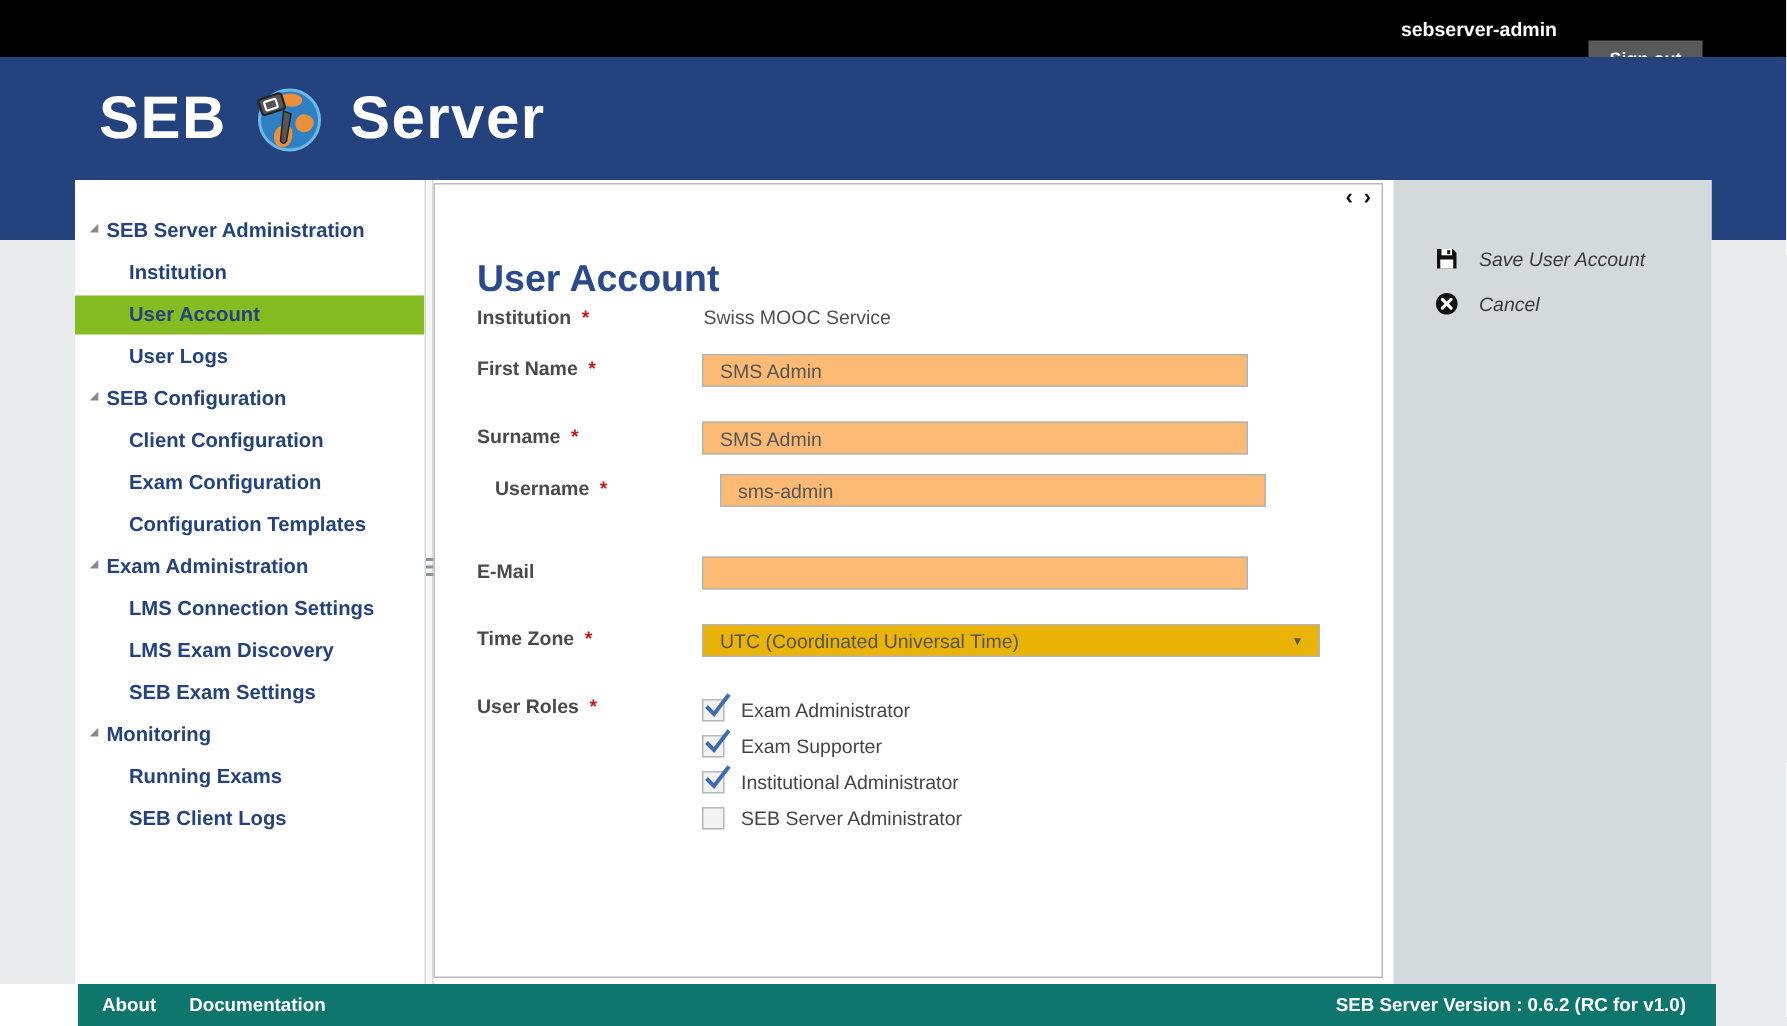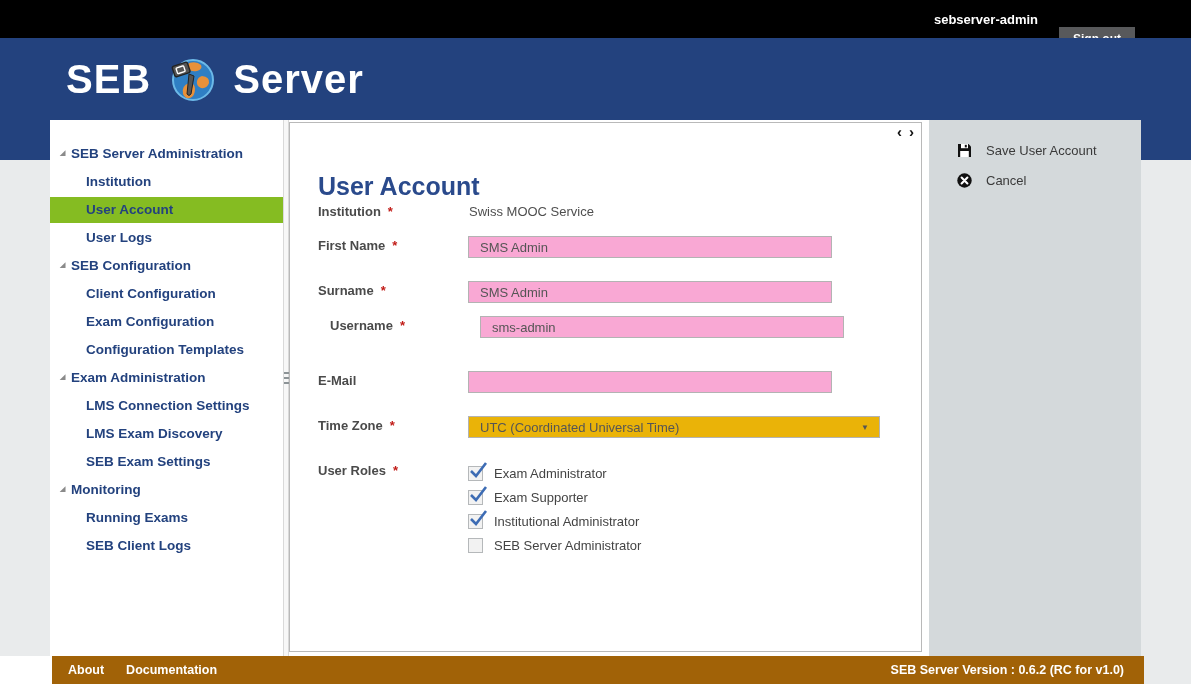--- a/index.html
+++ b/index.html
@@ -45,39 +45,39 @@
               border:1px solid #B9B9B9;box-sizing:border-box;}
   .pager{position:absolute;top:1px;right:7px;display:flex;gap:7px;}
   .pager span{font-size:15px;font-weight:900;color:#111;line-height:16px;cursor:pointer;}
   .page-title{position:absolute;left:28px;top:32px;font-size:25px;color:#2A4A8C;}
 
   .f-row{position:absolute;left:28px;width:580px;height:24px;}
   .f-label{position:absolute;left:0;top:0;font-size:13px;font-weight:bold;color:#4A4A4A;}
   .f-req{color:#C11B17;font-weight:bold;margin-left:7px;font-size:13px;}
   .f-static{position:absolute;left:151px;top:0;font-size:13px;color:#4f4f4f;}
   .f-input{position:absolute;left:150px;top:-2px;width:364px;height:22px;border:1px solid #B3B3B3;
-           box-sizing:border-box;padding:0 0 0 11px;font-size:13px;color:#555;font-family:inherit;background:#f9a8d4;outline:none;}
+           box-sizing:border-box;padding:0 0 0 11px;font-size:13px;color:#555;font-family:inherit;background:#fdba74;outline:none;}
   .f-select{position:absolute;left:150px;top:-2px;width:412px;height:22px;border:1px solid #B3B3B3;
             box-sizing:border-box;padding-left:11px;font-size:13px;color:#555;background:#eab308;
             display:flex;align-items:center;cursor:pointer;}
   .f-select .arrow{margin-left:auto;margin-right:10px;font-size:8px;color:#555;}
   .cb-row{position:absolute;left:150px;display:flex;align-items:center;gap:11px;height:16px;cursor:pointer;}
   .cb-box{position:relative;width:15px;height:15px;border:1px solid #B5B8BA;background:#F2F2F2;box-sizing:border-box;}
   .cb-box svg{position:absolute;left:0px;top:-5px;overflow:visible;}
   .cb-label{font-size:13px;color:#444;}
 
   
   .action-panel{position:absolute;left:929px;top:120px;width:212px;height:536px;background:#D4D9DB;
-                padding-top:20px;box-sizing:border-box;}
+                padding-top:42px;box-sizing:border-box;font-style:italic;}
   .action-row{display:flex;align-items:center;gap:14px;padding-left:28px;height:20px;margin-bottom:10px;cursor:pointer;}
   .action-row .lbl{font-size:13px;color:#3a3a3a;}
   .icon-15{width:15px;height:15px;display:block;}
 
   
-  .footer{position:absolute;left:52px;top:656px;width:1092px;height:28px;background:#a16207;
+  .footer{position:absolute;left:52px;top:656px;width:1092px;height:28px;background:#0f766e;
           display:flex;align-items:center;box-sizing:border-box;padding:0 20px 0 16px;gap:22px;}
   .footer .flink{color:#ffffff;font-size:12.5px;font-weight:bold;cursor:pointer;}
   .footer .fversion{margin-left:auto;color:#ffffff;font-size:12.5px;font-weight:bold;}
   .corner-gray{position:absolute;left:1144px;top:656px;width:47px;height:28px;background:#E9EBEC;}
 </style>
 </head>
 <body>
 
 <div class="app">
 

